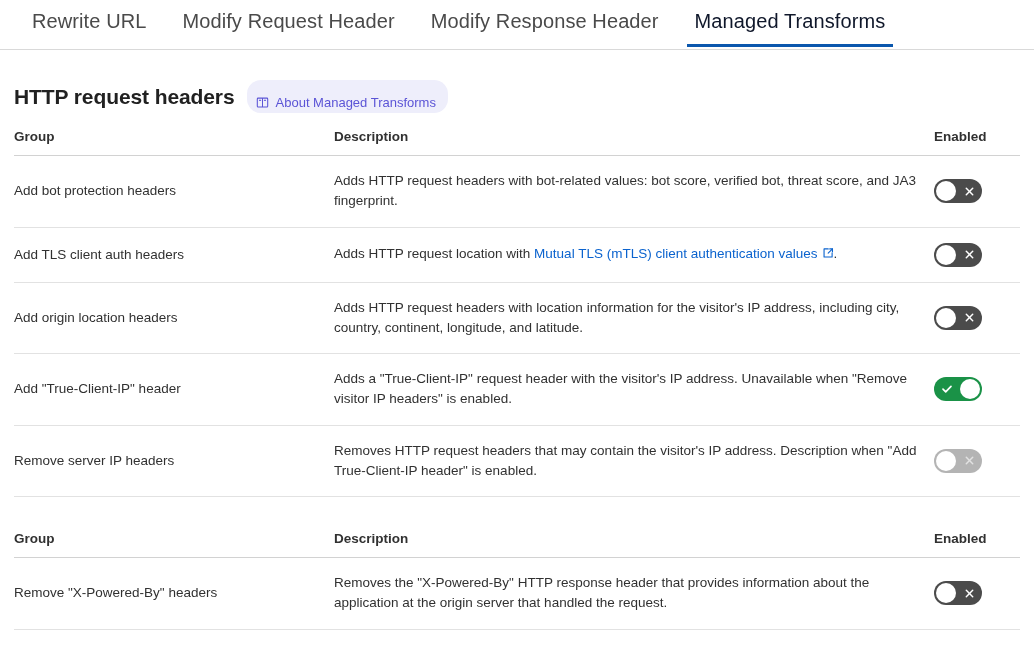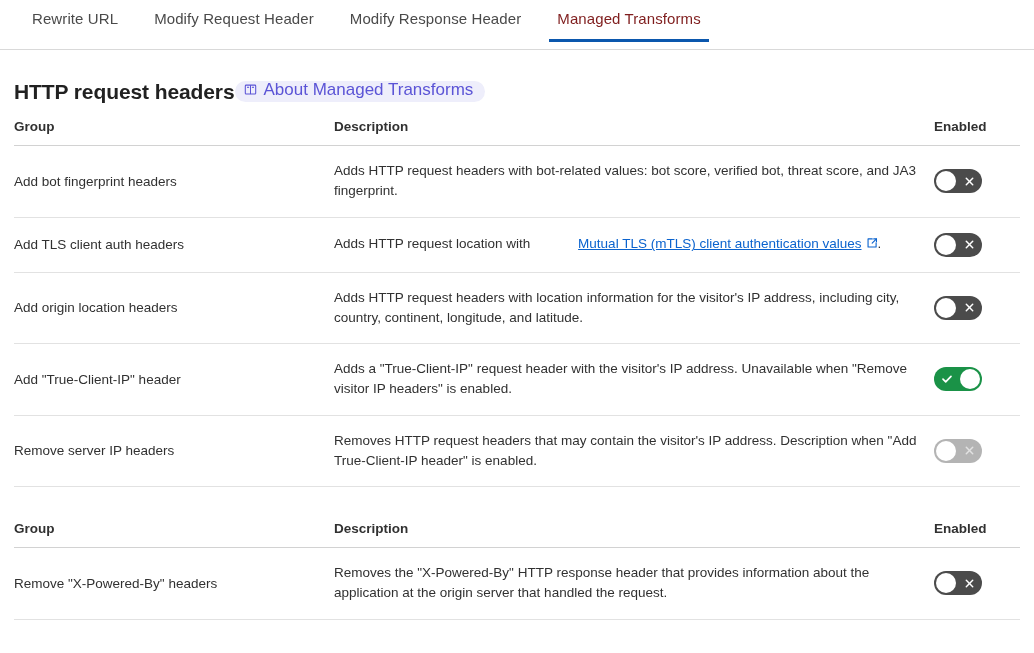--- a/index.html
+++ b/index.html
@@ -24,69 +24,70 @@
   }
   .tabbar::after {
     content: "";
     position: absolute;
     left: 0; right: 0; bottom: 0;
     height: 1px;
     background: #d9d9d9;
   }
   .tab {
     position: relative;
-    font-size: 15px;
+    font-size: 20px;
     line-height: 1;
     color: #4a4a4a;
     padding: 11px 18px 16px 18px;
     cursor: pointer;
     white-space: nowrap;
     letter-spacing: .1px;
   }
   .tab.active {
-    color: #7f1d1d;
+    color: #0f172a;
     font-weight: 400;
   }
   .tab.active::after {
     content: "";
     position: absolute;
     left: 10px; right: 10px; bottom: 0;
     height: 3px;
     background: #0b57ad;
     z-index: 2;
   }
 
   
   .section { padding: 0 14px 0 14px; }
   .section.first { margin-top: 30px; }
   .section.second { margin-top: 34px; }
 
   .section-head {
     display: flex;
     align-items: center;
+    gap: 12px;
     margin-bottom: 16px;
     text-align: right;
   }
   .section-title {
     font-size: 21px;
     font-weight: bold;
     color: #212121;
     line-height: 1.1;
     letter-spacing: -.1px;
   }
 
   .doc-badge {
     display: inline-flex;
     align-items: center;
     gap: 7px;
     background: #eeeefb;
     color: #5b54d6;
     border-radius: 14px;
-    padding: 0 12px 4px 9px;
-    font-size: 17px;
+    padding: 16px 12px 4px 9px;
+    font-size: 13px;
     line-height: 1;
     cursor: pointer;
     white-space: nowrap;
   }
   .doc-badge svg { display: block; flex: none; }
 
   
   table.mt {
     width: 100%;
     border-collapse: collapse;
@@ -111,23 +112,21 @@
     vertical-align: middle;
     font-size: 13.5px;
     color: #313131;
   }
   td.c-group { padding-right: 14px; line-height: 1.45; }
   td.c-desc  { padding-left: 5px; padding-right: 30px; line-height: 1.5; color: #333333; }
   td.c-enabled { padding-left: 10px; }
 
   .desc-link {
     color: #0b63ce;
-    text-decoration: underline;
-    cursor: pointer;
-    margin-left: 44px;
+    cursor: pointer;
   }
   .ext-icon {
     display: inline-block;
     vertical-align: -1px;
     margin-left: 4px;
     cursor: pointer;
   }
   .ext-icon svg { display: block; }
 
   
@@ -202,21 +201,21 @@
     <thead>
       <tr>
         <th class="col-group">Group</th>
         <th class="col-desc">Description</th>
         <th class="col-enabled">Enabled</th>
       </tr>
     </thead>
     <tbody>
 
       <tr>
-        <td class="c-group">Add bot fingerprint headers</td>
+        <td class="c-group">Add bot protection headers</td>
         <td class="c-desc">Adds HTTP request headers with bot-related values: bot score, verified bot, threat score, and JA3 fingerprint.</td>
         <td class="c-enabled">
           <span class="switch">
             <span class="knob"></span>
             <span class="mark">
               <svg width="11" height="11" viewBox="0 0 12 12" stroke="currentColor" stroke-width="1.6" stroke-linecap="round">
                 <line x1="2.5" y1="2.5" x2="9.5" y2="9.5"></line>
                 <line x1="9.5" y1="2.5" x2="2.5" y2="9.5"></line>
               </svg>
             </span>

